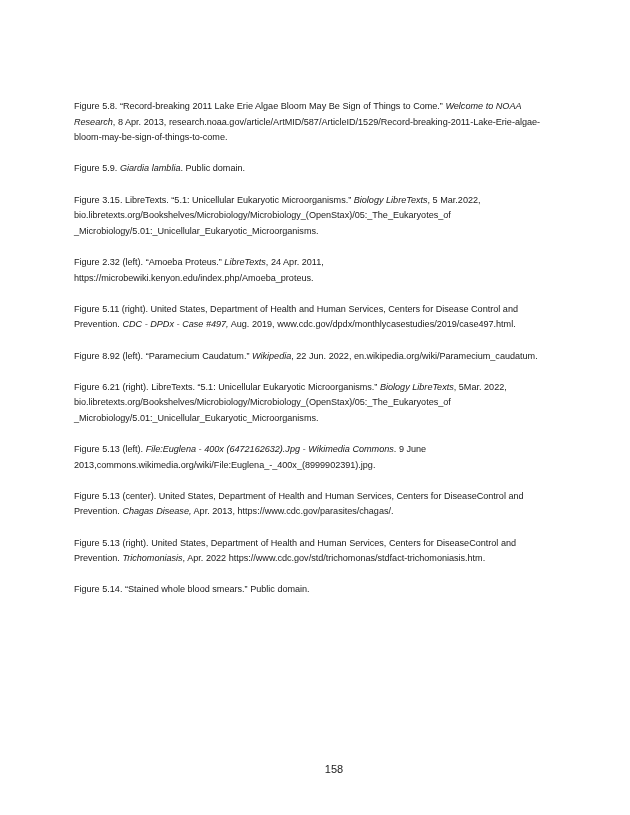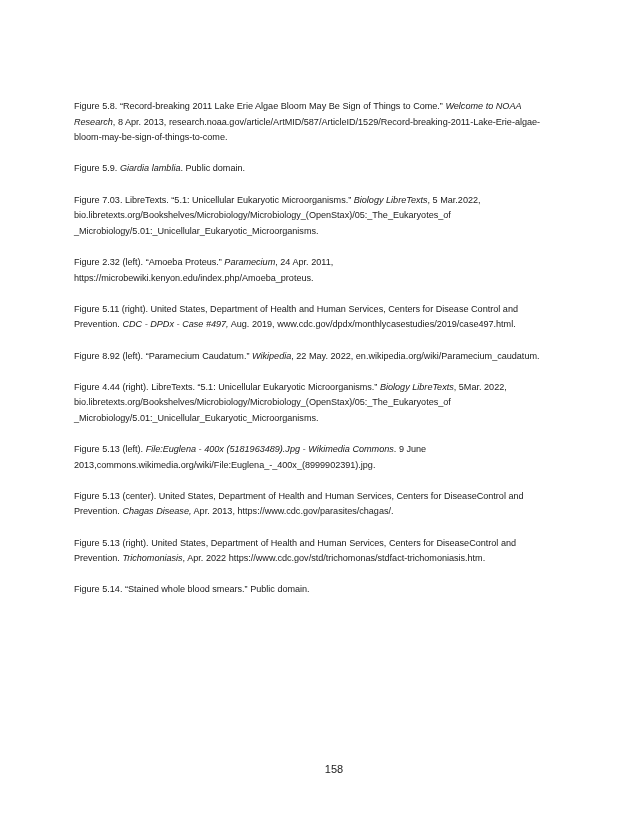--- a/index.html
+++ b/index.html
@@ -59,26 +59,26 @@
   }
 </style>
 </head>
 <body>
 
 <div class="page">
 
   <div class="content">
       <p class="entry"><span>Figure 5.8. “Record-breaking 2011 Lake Erie Algae Bloom May Be Sign of Things to Come.” </span><span class="it">Welcome to NOAA Research</span><span>, 8 Apr. 2013, research.noaa.gov/article/ArtMID/587/ArticleID/1529/Record-breaking-2011-Lake-Erie-algae-bloom-may-be-sign-of-things-to-come.</span></p>
       <p class="entry"><span>Figure 5.9. </span><span class="it">Giardia lamblia</span><span>. Public domain.</span></p>
-      <p class="entry"><span>Figure 7.03. LibreTexts. “5.1: Unicellular Eukaryotic Microorganisms.” </span><span class="it">Biology LibreTexts</span><span>, 5 Mar.2022, bio.libretexts.org/Bookshelves/Microbiology/Microbiology_(OpenStax)/05:_The_Eukaryotes_of _Microbiology/5.01:_Unicellular_Eukaryotic_Microorganisms.</span></p>
-      <p class="entry"><span>Figure 2.32 (left). “Amoeba Proteus.” </span><span class="it">Paramecium</span><span>, 24 Apr. 2011, https://microbewiki.kenyon.edu/index.php/Amoeba_proteus.</span></p>
+      <p class="entry"><span>Figure 3.15. LibreTexts. “5.1: Unicellular Eukaryotic Microorganisms.” </span><span class="it">Biology LibreTexts</span><span>, 5 Mar.2022, bio.libretexts.org/Bookshelves/Microbiology/Microbiology_(OpenStax)/05:_The_Eukaryotes_of _Microbiology/5.01:_Unicellular_Eukaryotic_Microorganisms.</span></p>
+      <p class="entry"><span>Figure 2.32 (left). “Amoeba Proteus.” </span><span class="it">LibreTexts</span><span>, 24 Apr. 2011, https://microbewiki.kenyon.edu/index.php/Amoeba_proteus.</span></p>
       <p class="entry"><span>Figure 5.11 (right). United States, Department of Health and Human Services, Centers for Disease Control and Prevention. </span><span class="it">CDC - DPDx - Case #497,</span><span> Aug. 2019, www.cdc.gov/dpdx/monthlycasestudies/2019/case497.html.</span></p>
-      <p class="entry"><span>Figure 8.92 (left). “Paramecium Caudatum.” </span><span class="it">Wikipedia</span><span>, 22 May. 2022, en.wikipedia.org/wiki/Paramecium_caudatum.</span></p>
-      <p class="entry"><span>Figure 4.44 (right). LibreTexts. “5.1: Unicellular Eukaryotic Microorganisms.” </span><span class="it">Biology LibreTexts</span><span>, 5Mar. 2022, bio.libretexts.org/Bookshelves/Microbiology/Microbiology_(OpenStax)/05:_The_Eukaryotes_of _Microbiology/5.01:_Unicellular_Eukaryotic_Microorganisms.</span></p>
-      <p class="entry"><span>Figure 5.13 (left). </span><span class="it">File:Euglena - 400x (5181963489).Jpg - Wikimedia Commons</span><span>. 9 June 2013,commons.wikimedia.org/wiki/File:Euglena_-_400x_(8999902391).jpg.</span></p>
+      <p class="entry"><span>Figure 8.92 (left). “Paramecium Caudatum.” </span><span class="it">Wikipedia</span><span>, 22 Jun. 2022, en.wikipedia.org/wiki/Paramecium_caudatum.</span></p>
+      <p class="entry"><span>Figure 6.21 (right). LibreTexts. “5.1: Unicellular Eukaryotic Microorganisms.” </span><span class="it">Biology LibreTexts</span><span>, 5Mar. 2022, bio.libretexts.org/Bookshelves/Microbiology/Microbiology_(OpenStax)/05:_The_Eukaryotes_of _Microbiology/5.01:_Unicellular_Eukaryotic_Microorganisms.</span></p>
+      <p class="entry"><span>Figure 5.13 (left). </span><span class="it">File:Euglena - 400x (6472162632).Jpg - Wikimedia Commons</span><span>. 9 June 2013,commons.wikimedia.org/wiki/File:Euglena_-_400x_(8999902391).jpg.</span></p>
       <p class="entry"><span>Figure 5.13 (center). United States, Department of Health and Human Services, Centers for DiseaseControl and Prevention. </span><span class="it">Chagas Disease,</span><span> Apr. 2013, https://www.cdc.gov/parasites/chagas/.</span></p>
       <p class="entry"><span>Figure 5.13 (right). United States, Department of Health and Human Services, Centers for DiseaseControl and Prevention. </span><span class="it">Trichomoniasis</span><span>, Apr. 2022 https://www.cdc.gov/std/trichomonas/stdfact-trichomoniasis.htm.</span></p>
       <p class="entry"><span>Figure 5.14. “Stained whole blood smears.” Public domain.</span></p>
     </div>
 
   <div class="page-number">158</div>
 
 </div>
 
 </body></html>

